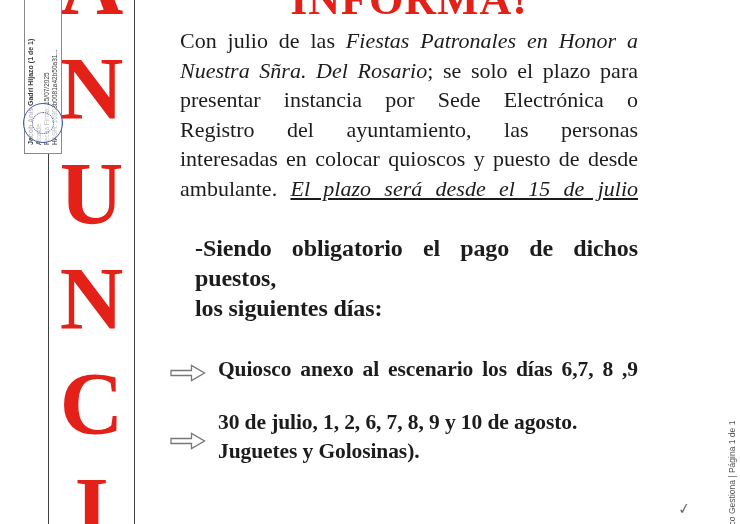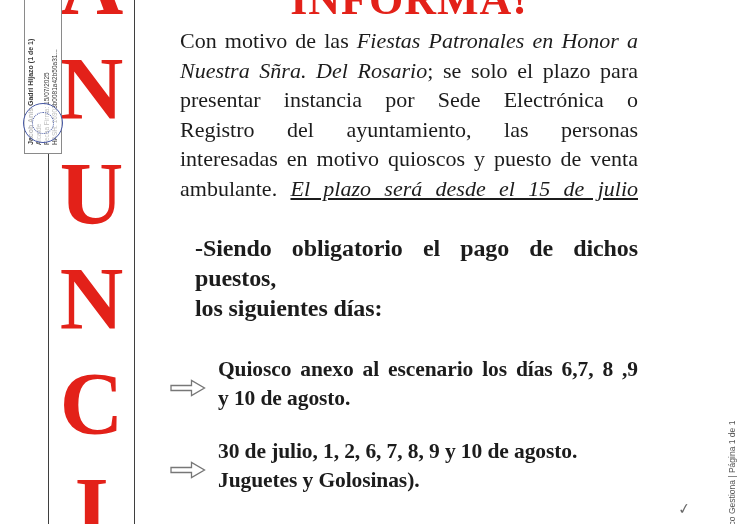--- a/index.html
+++ b/index.html
@@ -100,41 +100,40 @@
       <span class="sig-line">HASH: 16903b0081a42b50a31...</span>
     </div>
   </div>
   <div class="seal">
     <div class="seal-inner"></div>
   </div>
 
   <div id="content">
     <div id="page-title">INFORMA!</div>
     <div id="para1">
-        <div class="jline fill"><span>Con motivo de las </span><span class="it">Fiestas Patronales en Honor a</span></div>
+        <div class="jline fill"><span>Con julio de las </span><span class="it">Fiestas Patronales en Honor a</span></div>
         <div class="jline fill"><span class="it">Nuestra Sñra. Del Rosario</span><span>; se solo el plazo para</span></div>
         <div class="jline fill"><span>presentar instancia por Sede Electrónica o</span></div>
         <div class="jline fill"><span>Registro del ayuntamiento,  las personas</span></div>
-        <div class="jline fill"><span>interesadas en motivo quioscos y puesto de venta</span></div>
+        <div class="jline fill"><span>interesadas en colocar quioscos y puesto de desde</span></div>
         <div class="jline fill"><span>ambulante. </span><span class="it un">El plazo será desde el 15 de julio</span></div>
       </div>
     <div id="para2">
         <div class="jline fill"><span>-Siendo obligatorio  el pago de dichos puestos,</span></div>
         <div class="jline"><span>los siguientes días:</span></div>
       </div>
     <div id="bullets">
         <div class="bullet-row">
           <span class="arrow">
             <svg width="36" height="20" viewBox="0 0 36 20" xmlns="http://www.w3.org/2000/svg">
               <path d="M1 7.5 H21.5 V2.5 L34.5 10 L21.5 17.5 V12.5 H1 Z" fill="#ffffff" stroke="#777" stroke-width="1.3"></path>
             </svg>
           </span>
           <div class="bullet-text">
             <div class="jline fill"><span>Quiosco anexo al escenario los días 6,7, 8 ,9</span></div>
-            <div class="jline"><span>y 10 de agosto.</span></div>
           </div>
         </div>
         <div class="bullet-row">
           <span class="arrow">
             <svg width="36" height="20" viewBox="0 0 36 20" xmlns="http://www.w3.org/2000/svg">
               <path d="M1 7.5 H21.5 V2.5 L34.5 10 L21.5 17.5 V12.5 H1 Z" fill="#ffffff" stroke="#777" stroke-width="1.3"></path>
             </svg>
           </span>
           <div class="bullet-text">
             <div class="jline"><span>30 de julio, 1, 2, 6,  7, 8, 9 y 10  de agosto.</span></div>

